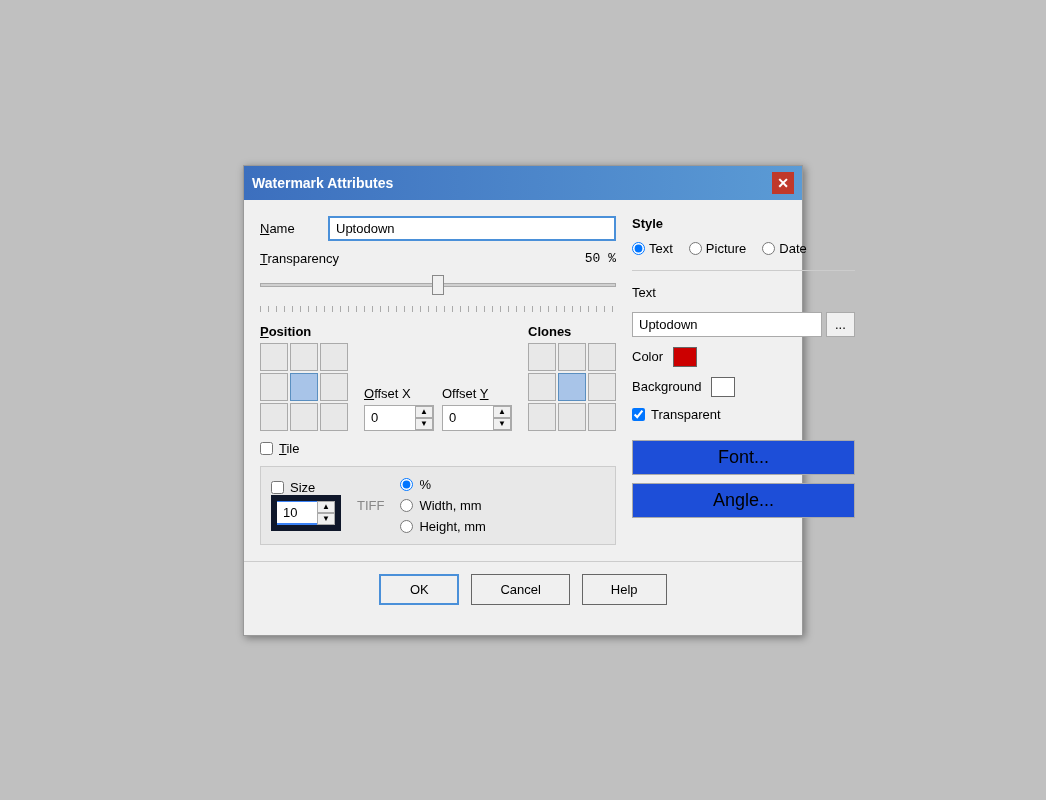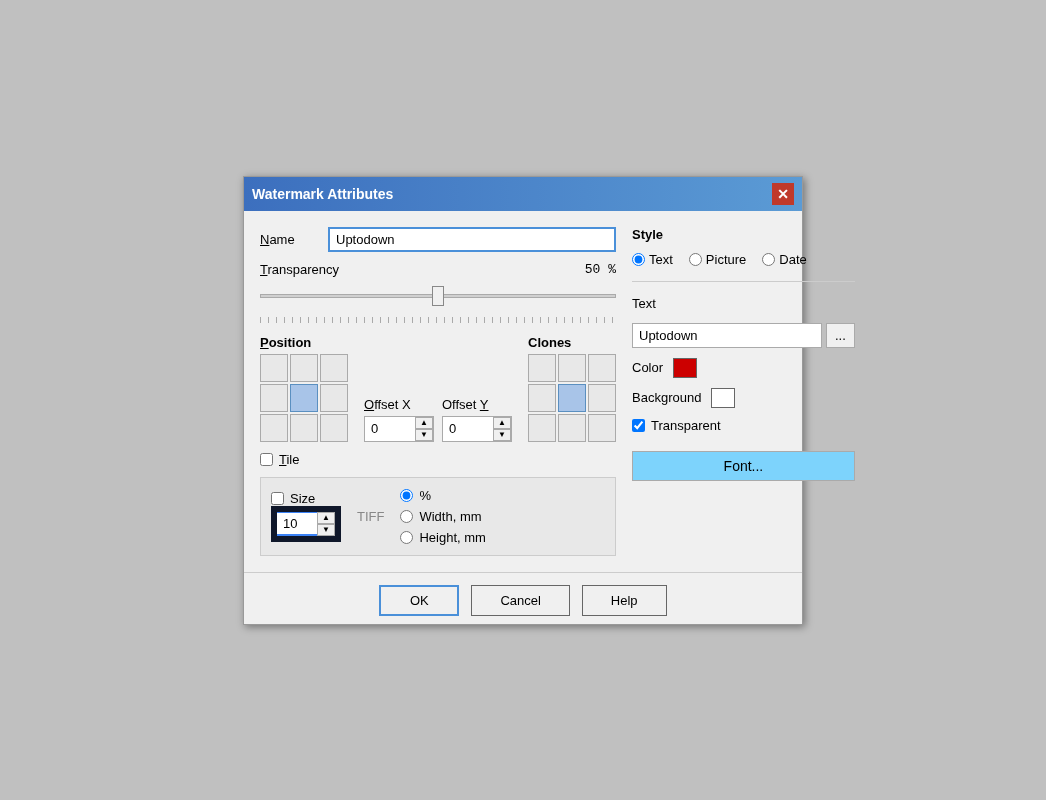--- a/index.html
+++ b/index.html
@@ -283,31 +283,31 @@
     }
     .color-swatch.red { background: #cc0000; }
     .color-swatch.white { background: white; }
     .transparent-row {
       display: flex;
       align-items: center;
       gap: 6px;
     }
     .action-btn {
       border: 1px solid #aaa;
-      background: #7dd3fc;
+      background: #1d4ed8;
       padding: 6px 16px;
       cursor: pointer;
-      font-size: 14px;
+      font-size: 18px;
       width: 100%;
     }
     .dialog-footer {
       display: flex;
       justify-content: center;
       gap: 12px;
-      padding: 12px 16px 8px;
+      padding: 12px 16px 30px;
       border-top: 1px solid #ccc;
     }
     .footer-btn {
       border: 1px solid #666;
       background: #f0f0f0;
       padding: 6px 28px;
       cursor: pointer;
       font-size: 13px;
       min-width: 80px;
     }
@@ -490,20 +490,21 @@
           <div class="color-swatch white"></div>
         </div>
 
         <div class="transparent-row">
           <input type="checkbox" checked="" style="">
           <span>Transparent</span>
         </div>
 
         <div style="display:flex; flex-direction:column; gap:8px; margin-top:8px;">
           <button class="action-btn">Font...</button>
+          <button class="action-btn">Angle...</button>
         </div>
       </div>
     </div>
 
   </div>
 
   <div class="dialog-footer">
     <button class="footer-btn ok">OK</button>
     <button class="footer-btn">Cancel</button>
     <button class="footer-btn">Help</button>

